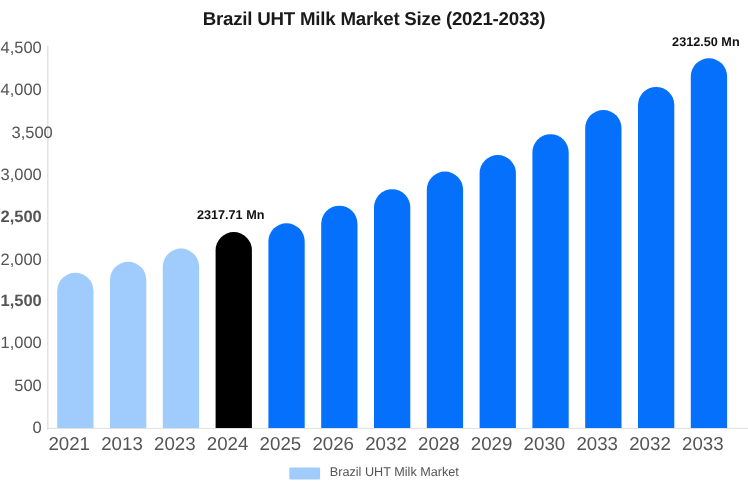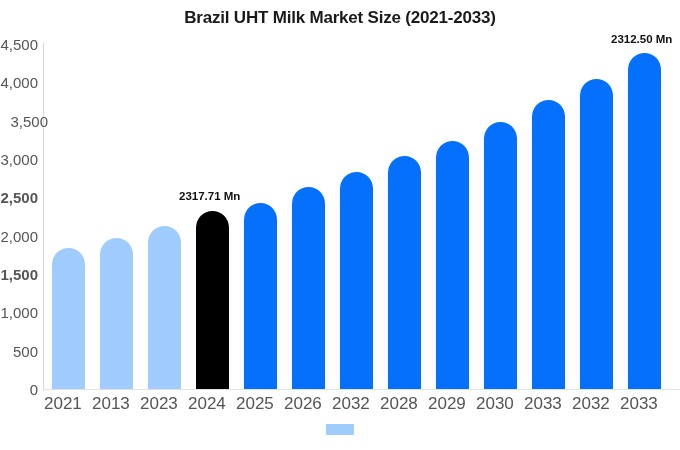--- a/index.html
+++ b/index.html
@@ -105,15 +105,16 @@
       <div class="xlabel" style="left: 620px;">2033</div>
     </div>
 
   <div id="annotations-layer">
       <div class="dlabel" style="top: 190px; left: 179px;">2317.71 Mn</div>
       <div class="dlabel" style="top: 33.21px; left: 611px;">2312.50 Mn</div>
     </div>
 
   <div id="legend">
     <span id="legend-swatch" style="background: rgb(159, 204, 253);"></span>
+    <span id="legend-label">Brazil UHT Milk Market</span>
   </div>
 
 </div>
 
 </body></html>

